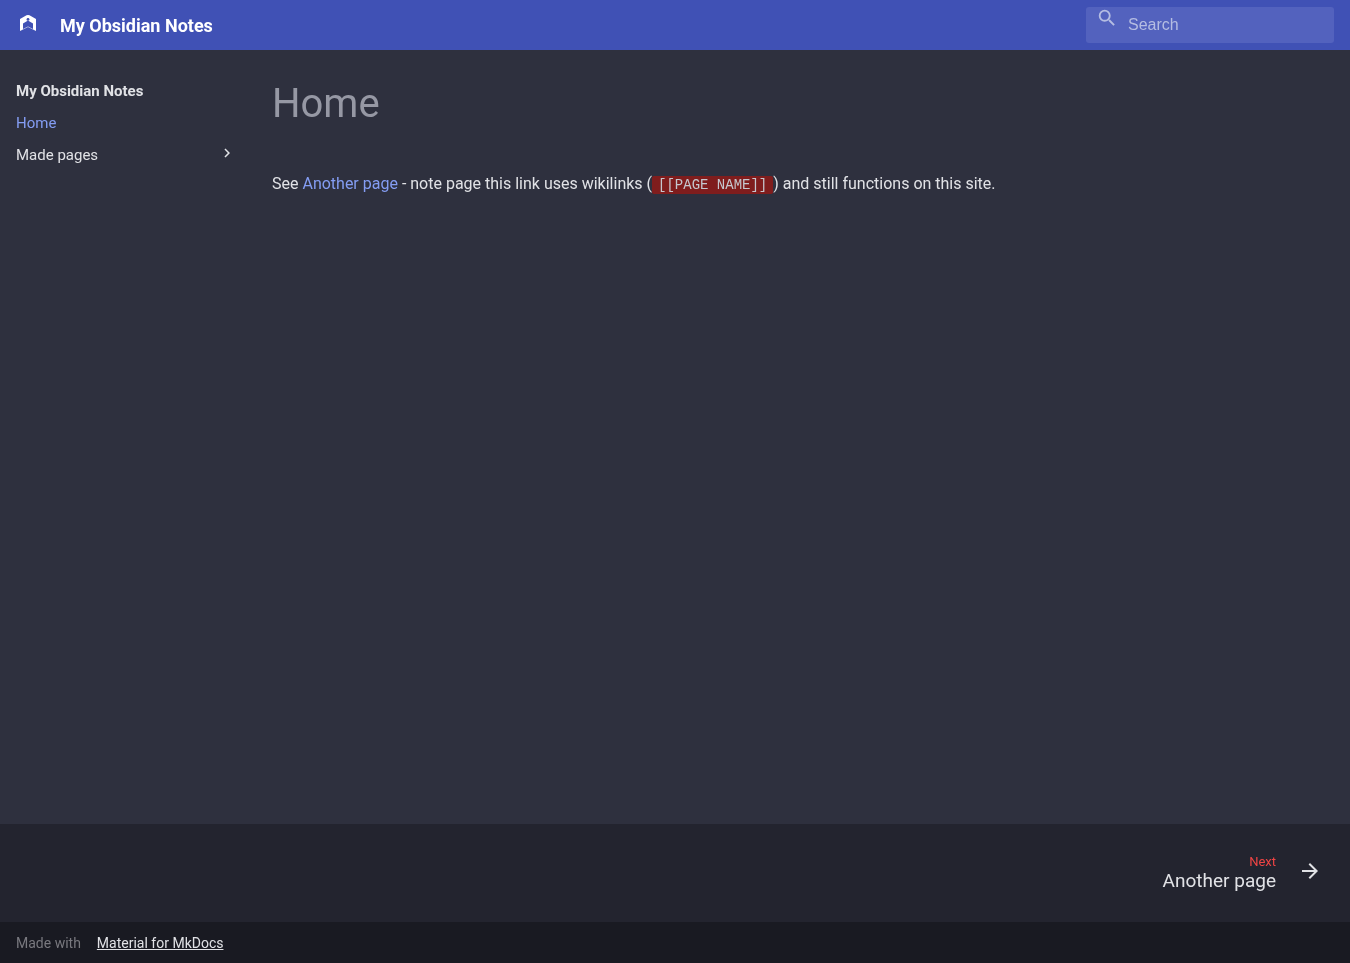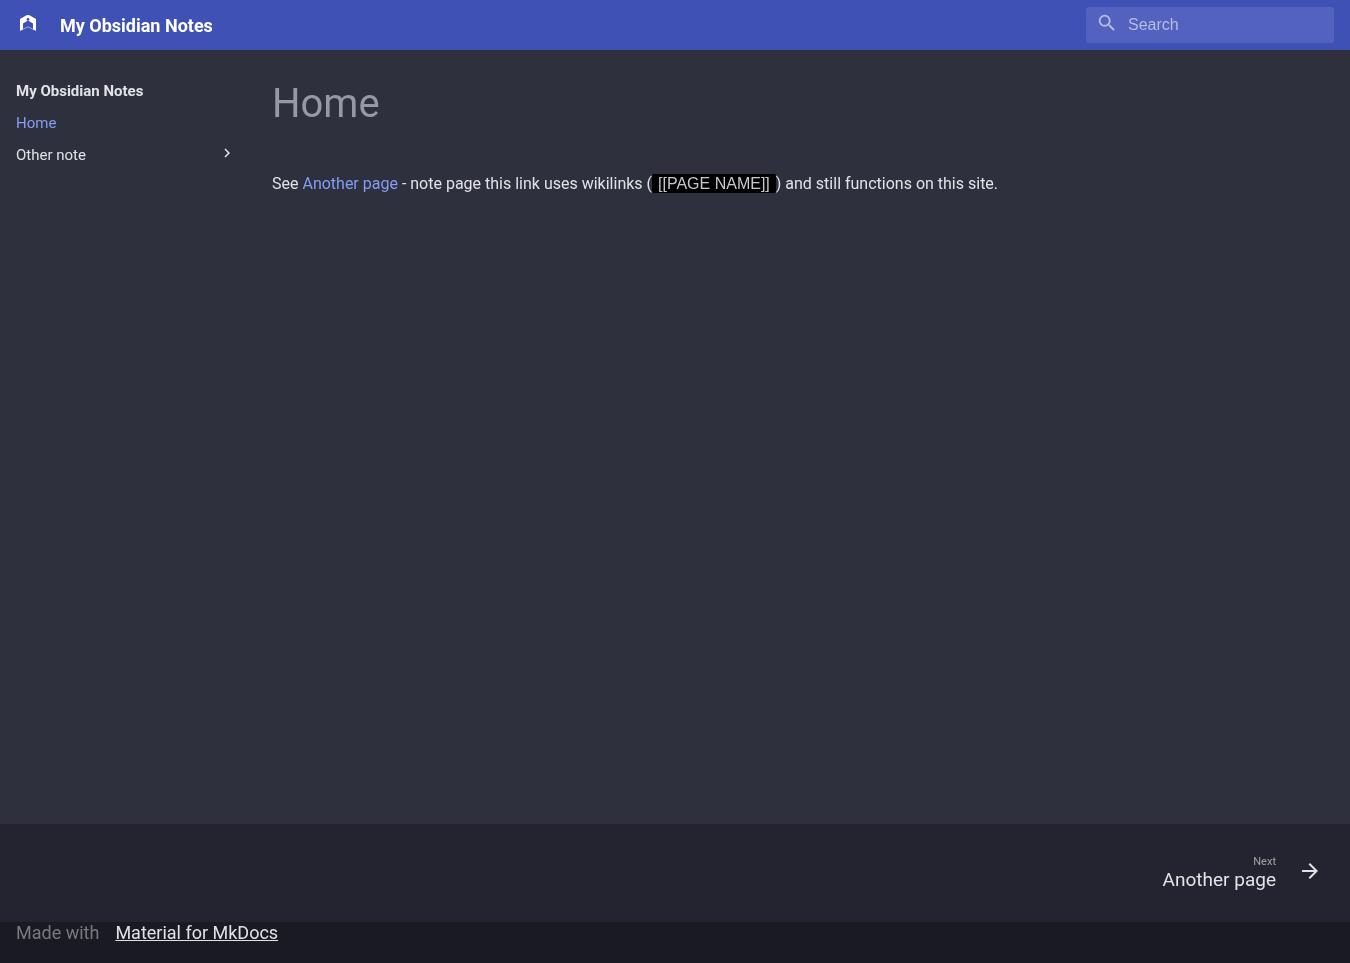--- a/index.html
+++ b/index.html
@@ -32,21 +32,20 @@
 .header-title {
   font-size: 18px;
   font-weight: 700;
   color: #fff;
   flex: 1;
 }
 .search-box {
   background: #5362be;
   border-radius: 3px;
   display: flex;
-  align-items: center;
   height: 36px;
   width: 248px;
   padding: 0 10px;
   gap: 10px;
 }
 .search-box svg { fill: #b5bde2; }
 .search-input {
   background: transparent;
   border: none;
   outline: none;
@@ -94,52 +93,52 @@
   margin-bottom: 44px;
 }
 .content p {
   font-size: 16px;
   line-height: 1.6;
   color: #e1e2e6;
   margin-bottom: 16px;
 }
 .content a { color: #849df3; text-decoration: none; }
 .content code {
-  font-family: Liberation Sans, sans-serif;
-  background: #000000;
+  font-family: Liberation Mono, monospace;
+  background: #7f1d1d;
   color: #c5c7ce;
   padding: 1px 6px;
   border-radius: 2px;
-  font-size: 16px;
+  font-size: 14px;
 }
 .footer-nav {
   background: #23242f;
   height: 98px;
   display: flex;
   justify-content: flex-end;
   align-items: center;
   padding: 0 28px;
 }
 .next-link {
   display: flex;
   align-items: center;
   gap: 22px;
   cursor: pointer;
 }
 .next-text { text-align: right; }
-.next-label { color: #a3a3a3; font-size: 11px; }
+.next-label { color: #ef4444; font-size: 13px; }
 .next-title { color: #e1e2e6; font-size: 19px; }
 .footer-nav svg { fill: #e1e2e6; }
 .footer-meta {
   background: #191a22;
   height: 41px;
   display: flex;
-  align-items: flex-start;
+  align-items: center;
   padding: 0 16px;
-  font-size: 18px;
+  font-size: 14px;
 }
 .footer-meta .made { color: #79797f; }
 .footer-meta .mk { color: #e1e2e6; margin-left: 4px; padding-left: 12px; }
 </style>
 </head>
 <body>
 
 <div class="header">
   <div class="logo-icon">
     <svg viewBox="0 0 24 24" width="24" height="24">
@@ -157,21 +156,21 @@
   </div>
 </div>
 
 <div class="body-row">
   <nav class="sidebar">
     <div class="sidebar-title">My Obsidian Notes</div>
     <div class="nav-item active">
       <span>Home</span>
     </div>
     <div class="nav-item">
-      <span>Other note</span>
+      <span>Made pages</span>
       <span>
         <svg viewBox="0 0 24 24" width="18" height="18">
             <path d="M8.59 16.59 13.17 12 8.59 7.41 10 6l6 6-6 6z"></path>
           </svg>
       </span>
     </div>
   </nav>
 
   <main class="main">
     <h1 class="page-heading">Home</h1>

